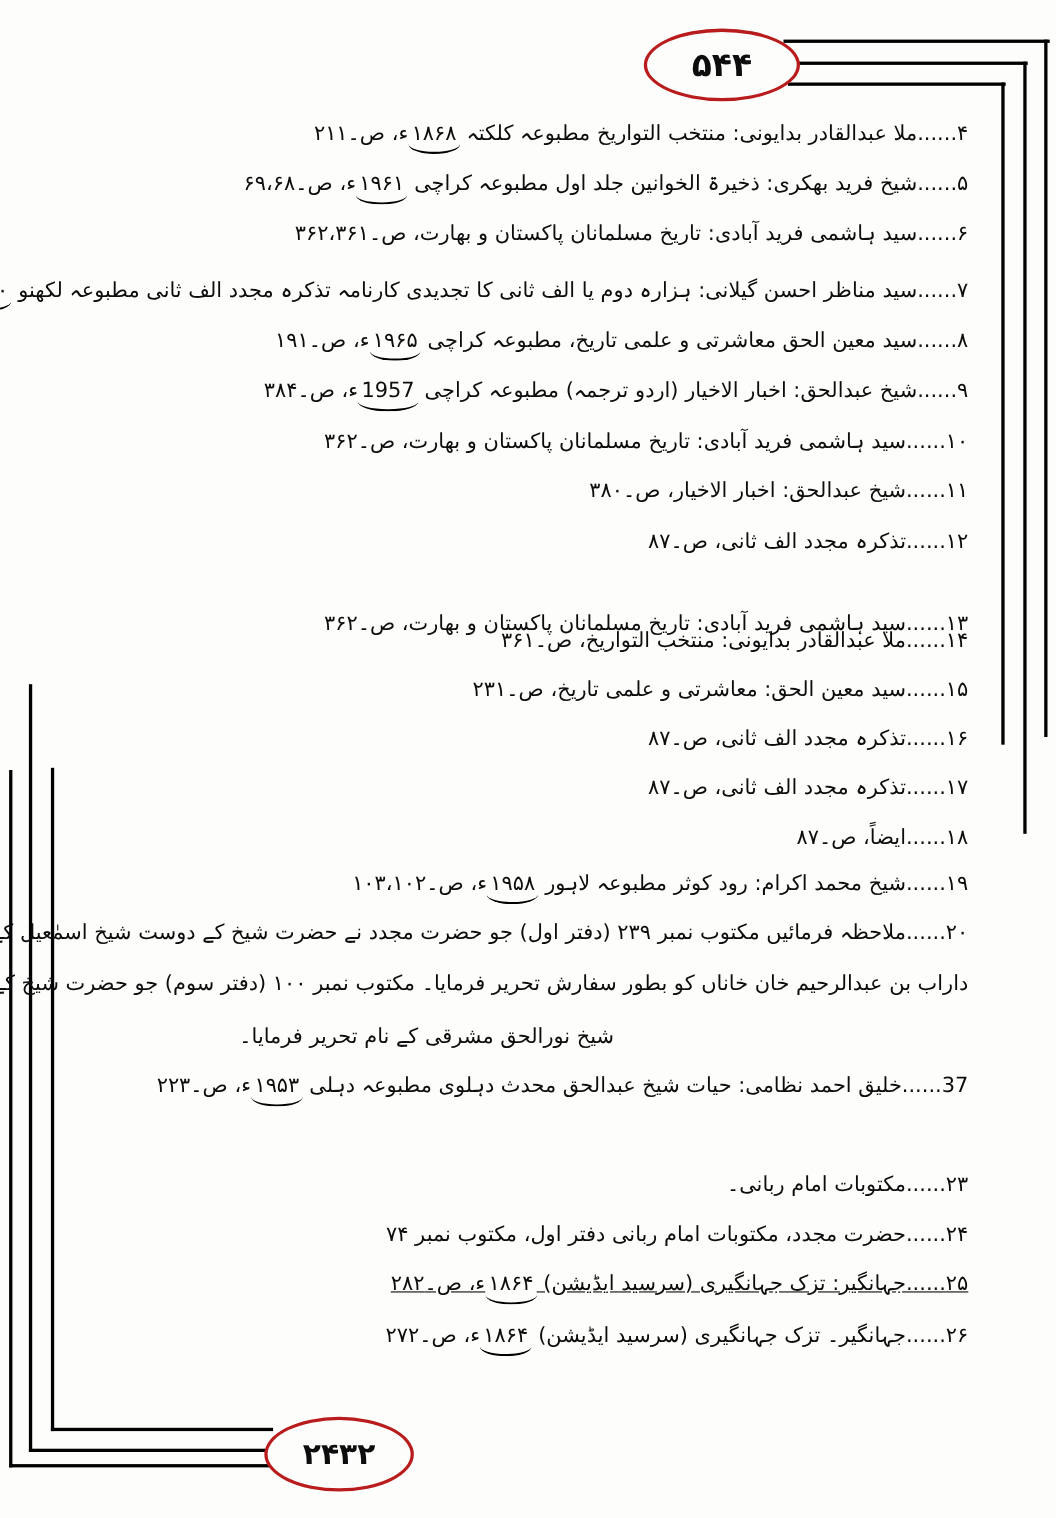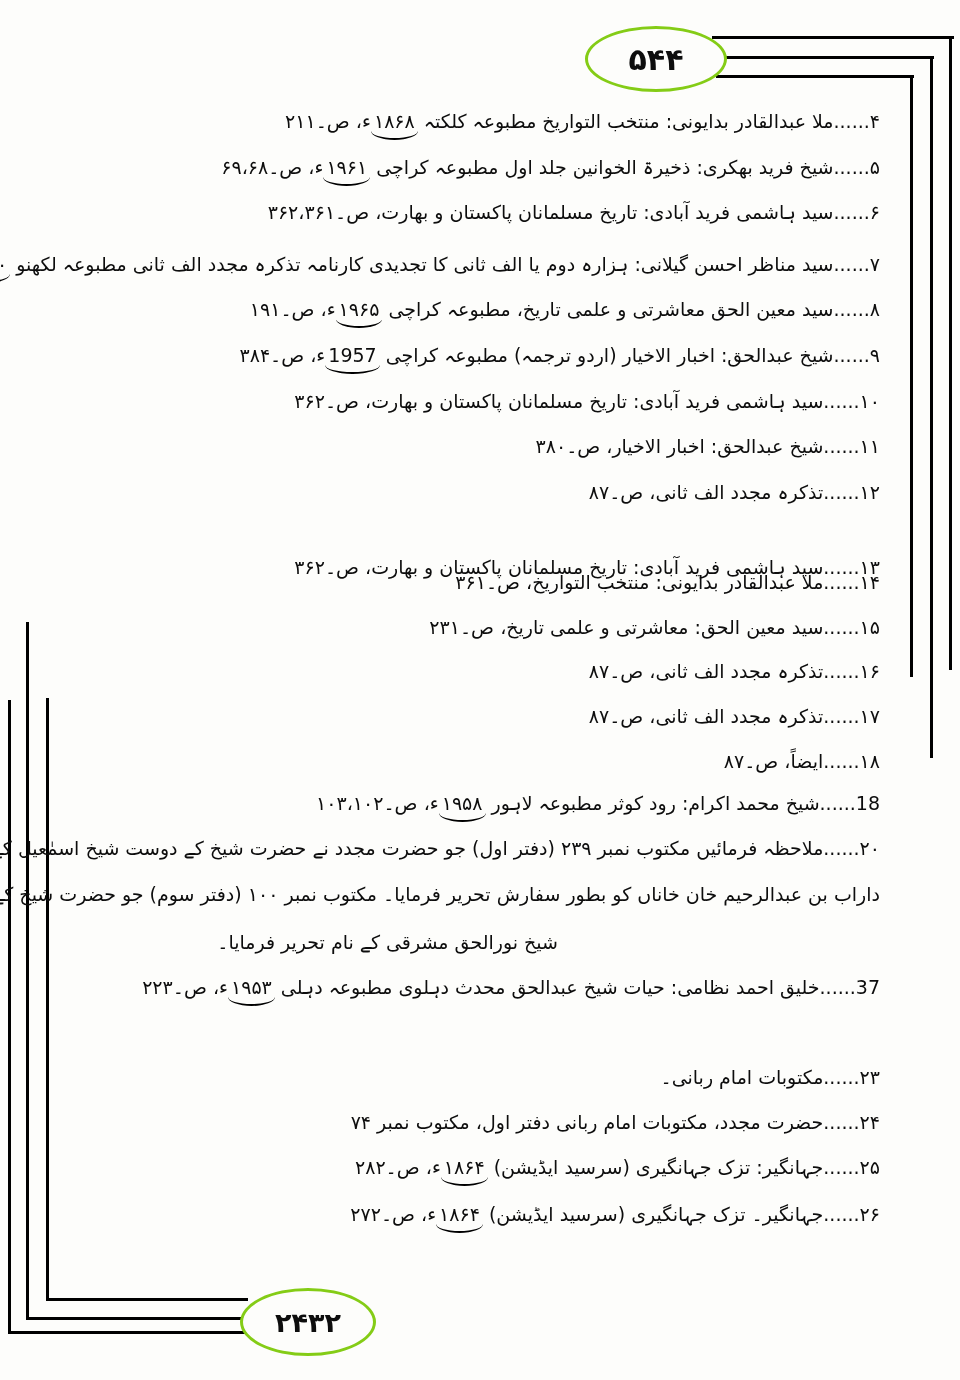--- a/index.html
+++ b/index.html
@@ -9,21 +9,21 @@
     font-family:"DejaVu Sans",sans-serif;
     color:#0d0d0d;
   }
   .page{position:absolute;inset:0;}
   
   .hline,.vline{position:absolute;background:#000;}
   .hline{height:3px;}
   .vline{width:3px;}
   
   .oval{
-    position:absolute;border:3px solid #84cc16;border-radius:50%;
+    position:absolute;border:3px solid #b91c1c;border-radius:50%;
     display:flex;align-items:center;justify-content:center;
     background:#fdfdfb;z-index:2;
     font-weight:bold;font-size:30px;letter-spacing:2px;
   }
   
   .ref-row{
     position:absolute;right:80px;left:auto;
     direction:rtl;unicode-bidi:embed;
     white-space:nowrap;text-align:right;
     font-size:19px;line-height:30px;
@@ -85,30 +85,30 @@
   <div class="ref-row" style="top:567px;"><span>۱۴......ملا عبدالقادر بدایونی: منتخب التواریخ، ص۔۳۶۱</span></div>
 
   <div class="ref-row" style="top:612px;"><span>۱۵......سید معین الحق: معاشرتی و علمی تاریخ، ص۔۲۳۱</span></div>
 
   <div class="ref-row" style="top:656px;"><span>۱۶......تذکرہ مجدد الف ثانی، ص۔۸۷</span></div>
 
   <div class="ref-row" style="top:701px;"><span>۱۷......تذکرہ مجدد الف ثانی، ص۔۸۷</span></div>
 
   <div class="ref-row" style="top:746px;"><span>۱۸......ایضاً، ص۔۸۷</span></div>
 
-  <div class="ref-row" style="top:788px;"><span>18......شیخ محمد اکرام: رود کوثر مطبوعہ لاہور </span><span class="year">۱۹۵۸</span><span>ء، ص۔۱۰۲،‏۱۰۳</span></div>
+  <div class="ref-row" style="top:788px;"><span>۱۹......شیخ محمد اکرام: رود کوثر مطبوعہ لاہور </span><span class="year">۱۹۵۸</span><span>ء، ص۔۱۰۲،‏۱۰۳</span></div>
 
   <div class="ref-row" style="top:833px;"><span>۲۰......ملاحظہ فرمائیں مکتوب نمبر ۲۳۹ (دفتر اول) جو حضرت مجدد نے حضرت شیخ کے دوست شیخ اسمٰعیل کے لیے مرزا</span></div>
   <div class="ref-row" style="top:879px;"><span>داراب بن عبدالرحیم خان خاناں کو بطور سفارش تحریر فرمایا۔ مکتوب نمبر ۱۰۰ (دفتر سوم) جو حضرت شیخ کے فرزند اکبر</span></div>
   <div class="ref-row indent" style="top:927px;"><span>شیخ نورالحق مشرقی کے نام تحریر فرمایا۔</span></div>
 
   <div class="ref-row" style="top:972px;"><span>37......خلیق احمد نظامی: حیات شیخ عبدالحق محدث دہلوی مطبوعہ دہلی </span><span class="year">۱۹۵۳</span><span>ء، ص۔۲۲۳</span></div>
 
 
   <div class="ref-row" style="top:1062px;"><span>۲۳......مکتوبات امام ربانی۔</span></div>
 
   <div class="ref-row" style="top:1107px;"><span>۲۴......حضرت مجدد، مکتوبات امام ربانی دفتر اول، مکتوب نمبر ۷۴</span></div>
 
-  <div class="ref-row" style="top:1152px;"><span>۲۵......جہانگیر: تزک جہانگیری (سرسید ایڈیشن) </span><span class="year">۱۸۶۴</span><span>ء، ص۔۲۸۲</span></div>
+  <div class="ref-row" style="top:1152px;text-decoration:underline;"><span>۲۵......جہانگیر: تزک جہانگیری (سرسید ایڈیشن) </span><span class="year">۱۸۶۴</span><span>ء، ص۔۲۸۲</span></div>
 
   <div class="ref-row" style="top:1199px;"><span>۲۶......جہانگیر۔ تزک جہانگیری (سرسید ایڈیشن) </span><span class="year">۱۸۶۴</span><span>ء، ص۔۲۷۲</span></div>
 
 </div>
 
 </body></html>

